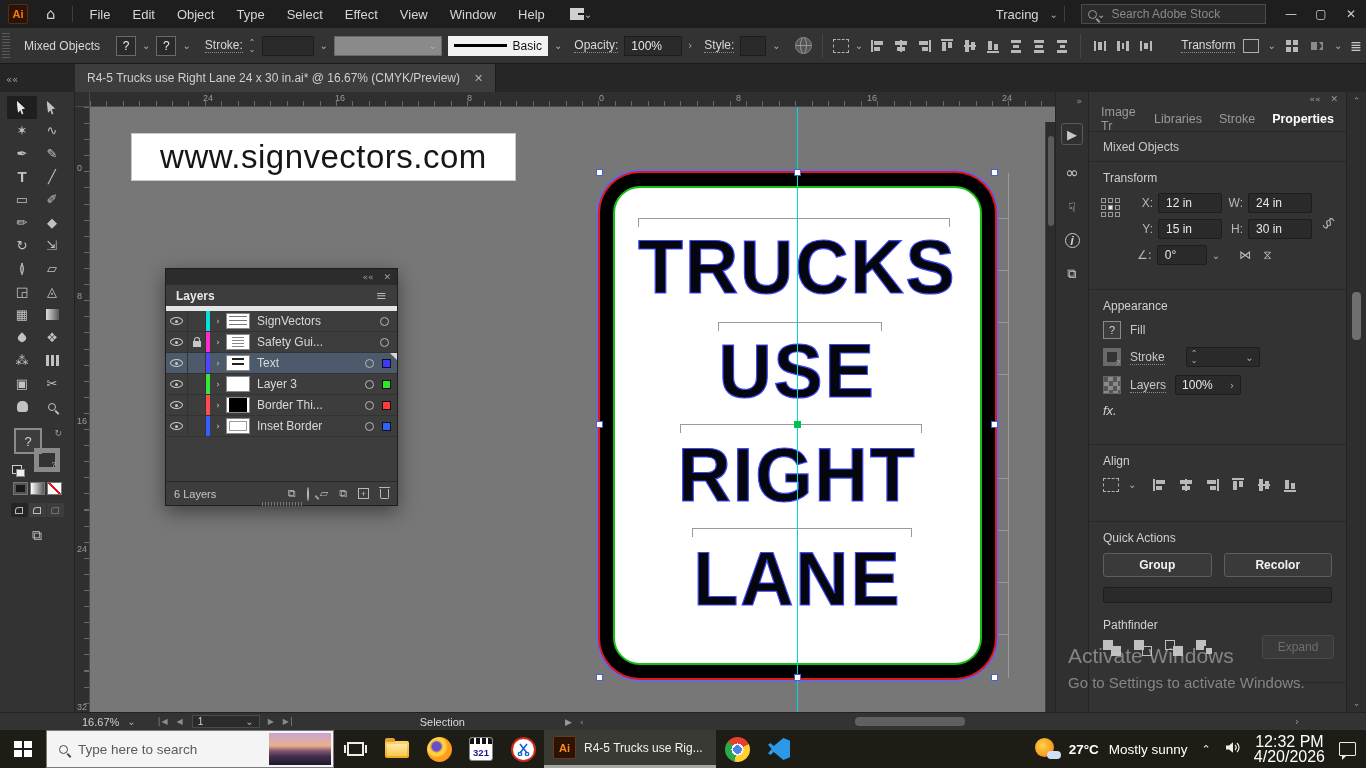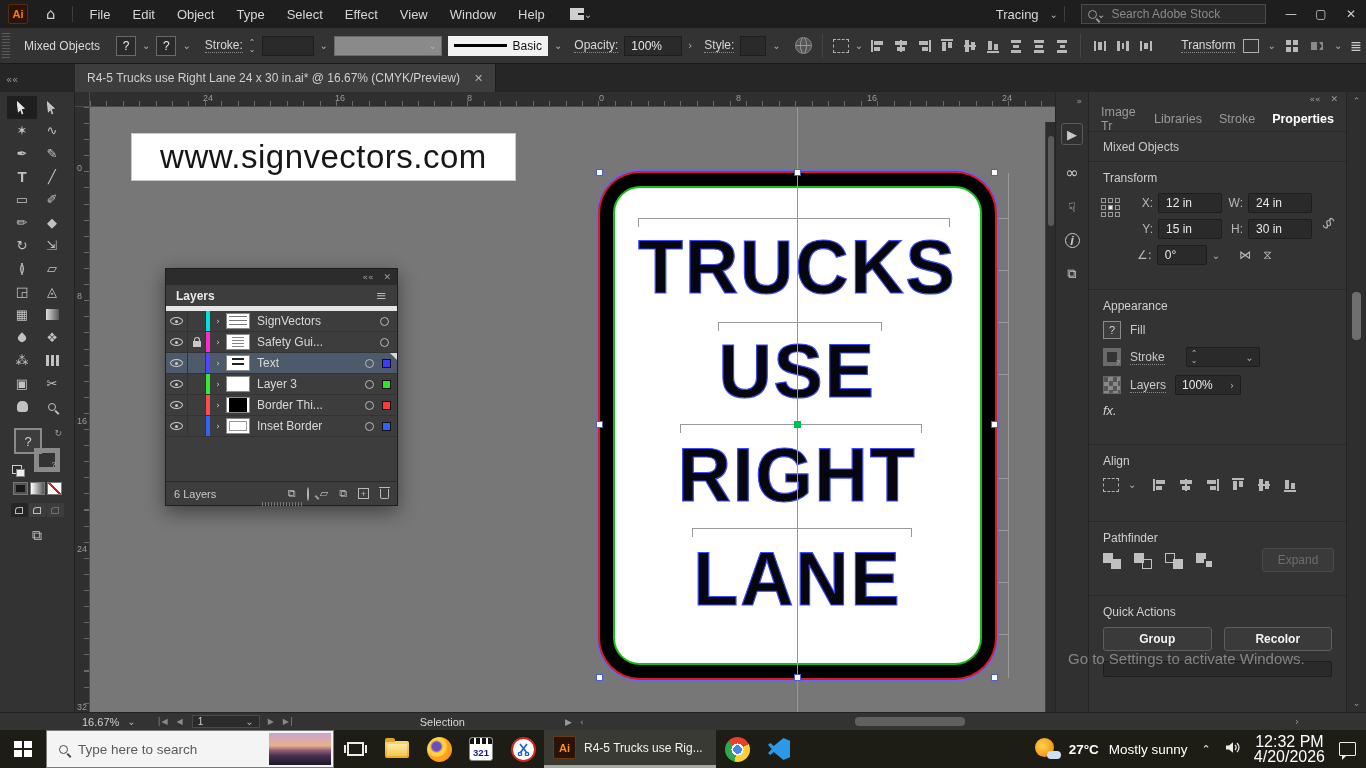--- a/index.html
+++ b/index.html
@@ -844,61 +844,62 @@
             <svg width="16" height="16" fill="#b8b8b8">
               <rect x="2" y="13" width="12" height="2"></rect>
               <rect x="3" y="3" width="4" height="9"></rect>
               <rect x="9" y="6" width="4" height="6"></rect>
             </svg>
           </span>
       </div>
       <span class="more-dots"></span>
     </div>
 
-    <div class="sec" style="padding-bottom:14px;">
-      <div class="sec-title">Pathfinder</div>
-      <div class="pf-row">
-        <span class="pf">
-            <i class="b1"></i>
-            <i class="b2"></i>
-          </span>
-        <span class="pf minus">
-            <i class="b1"></i>
-            <i class="b2"></i>
-          </span>
-        <span class="pf inter">
-            <i class="b1"></i>
-            <i class="b2"></i>
-          </span>
-        <span class="pf excl">
-            <i class="b1"></i>
-            <i class="b2"></i>
-          </span>
-      </div>
-      <span class="expand-btn">Expand</span>
-      <span class="more-dots"></span>
-    </div>
-
     <div class="sec" style="border-bottom:none;">
       <div class="sec-title">Quick Actions</div>
       <div class="qa-btns">
         <span class="qa-btn">Group</span>
         <span class="qa-btn">Recolor</span>
       </div>
       <div class="qa-input"></div>
     </div>
+
+    <div class="sec" style="padding-bottom:14px;">
+      <div class="sec-title">Pathfinder</div>
+      <div class="pf-row">
+        <span class="pf">
+            <i class="b1"></i>
+            <i class="b2"></i>
+          </span>
+        <span class="pf minus">
+            <i class="b1"></i>
+            <i class="b2"></i>
+          </span>
+        <span class="pf inter">
+            <i class="b1"></i>
+            <i class="b2"></i>
+          </span>
+        <span class="pf excl">
+            <i class="b1"></i>
+            <i class="b2"></i>
+          </span>
+      </div>
+      <span class="expand-btn">Expand</span>
+      <span class="more-dots"></span>
+    </div>
   </div>
 
   <div class="appscroll">
     <span class="up glyph">⌃</span>
     <span class="thumb"></span>
     <span class="dn glyph">⌄</span>
   </div>
 
   <div class="activate">
+    <div class="l1">Activate Windows</div>
     <div class="l2">Go to Settings to activate Windows.</div>
   </div>
 </div>
 
 <div class="statusbar">
   <span>16.67%</span>
   <span class="chev glyph">⌄</span>
   <span class="sb-nav glyph" style="margin-left:14px;">|◀</span>
   <span class="sb-nav glyph">◀</span>
   <span class="sb-dd">

